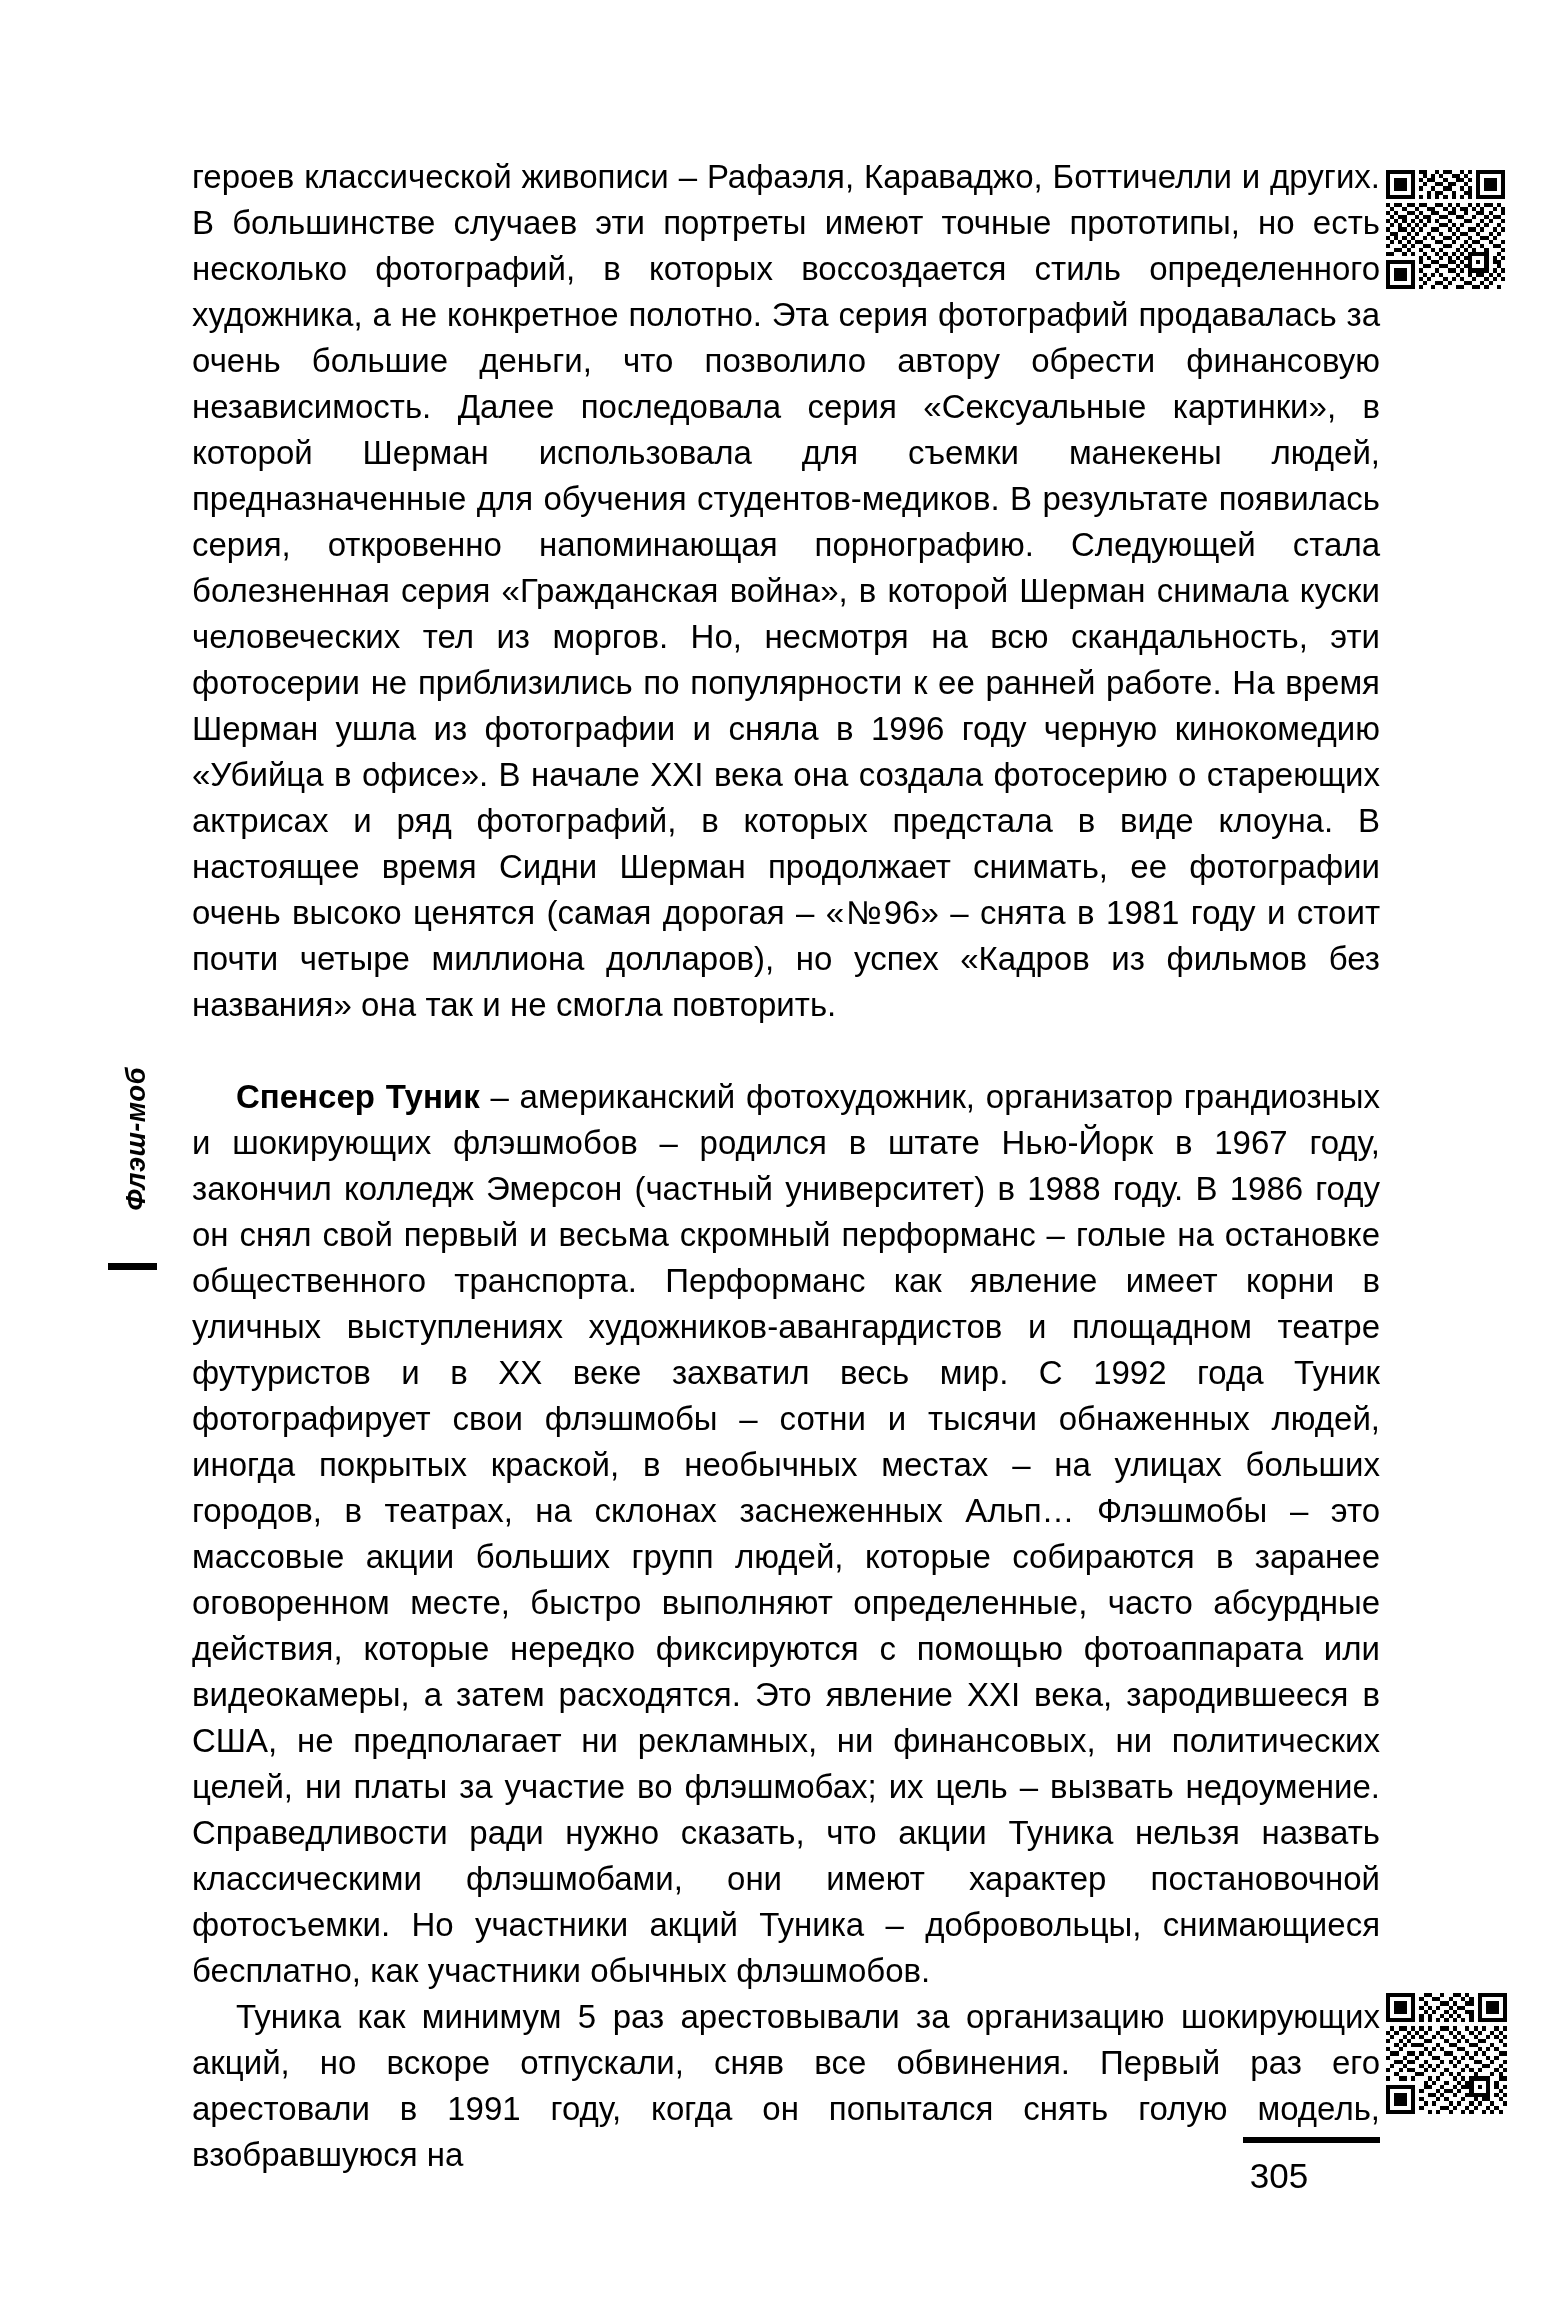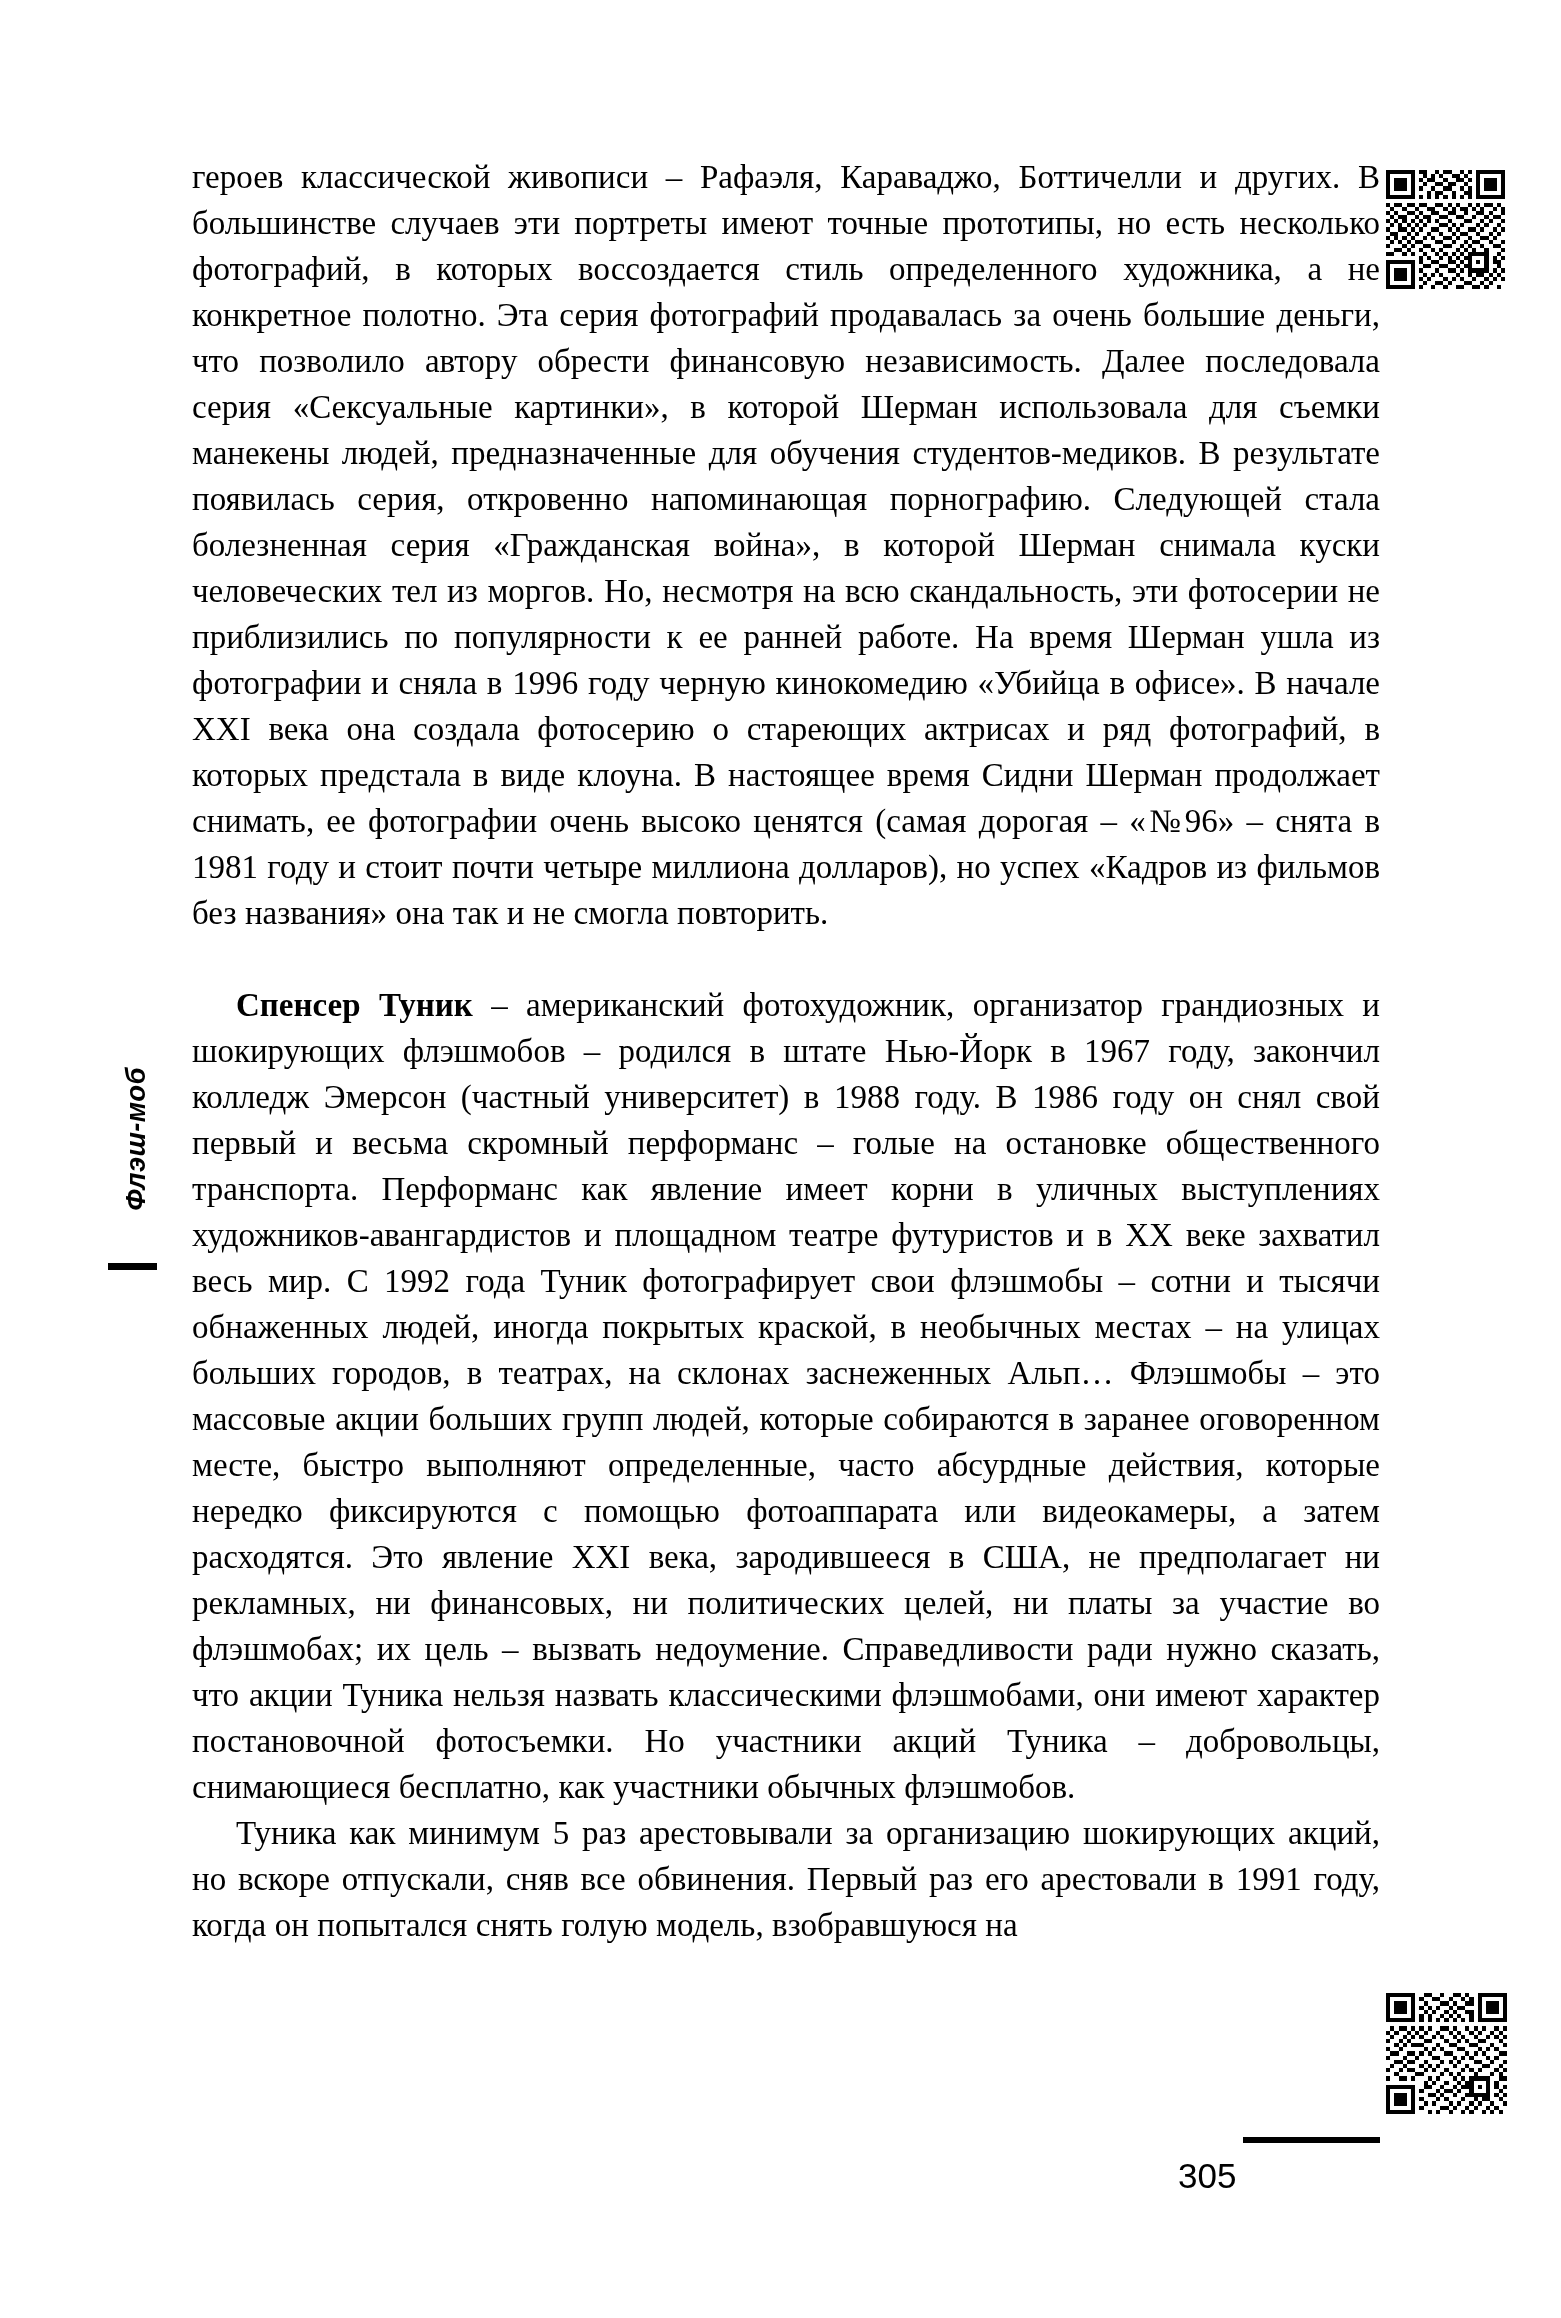--- a/index.html
+++ b/index.html
@@ -53,21 +53,20 @@
     height: 7px;
     background: #000000;
   }
 
   
   .text-column {
     position: absolute;
     left: 192px;
     top: 154px;
     width: 1188px;
-    font-family: Liberation Serif, serif;
   }
 
   p.body-text {
     margin: 0;
     font-size: 33px;
     line-height: 46px;
     text-align: justify;
     text-justify: inter-word;
     hyphens: manual;
     word-spacing: 0.2px;
@@ -115,21 +114,21 @@
     top: 2137px;
     width: 137px;
     height: 6.3px;
     background: #000000;
   }
   .page-number {
     position: absolute;
     left: 1178px;
     top: 2154px;
     width: 202px;
-    text-align: left;
+    text-align: center;
     font-size: 35px;
     line-height: 44px;
     color: #000000;
   }
 </style>
 </head>
 <body>
 
 <div class="page">
 

